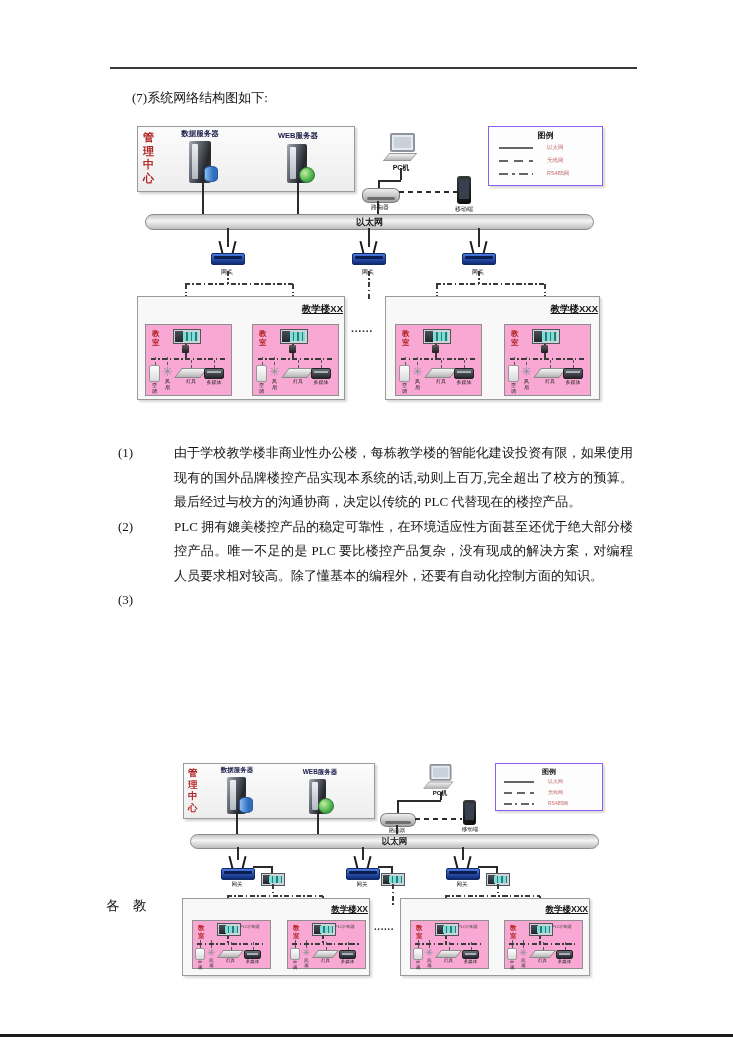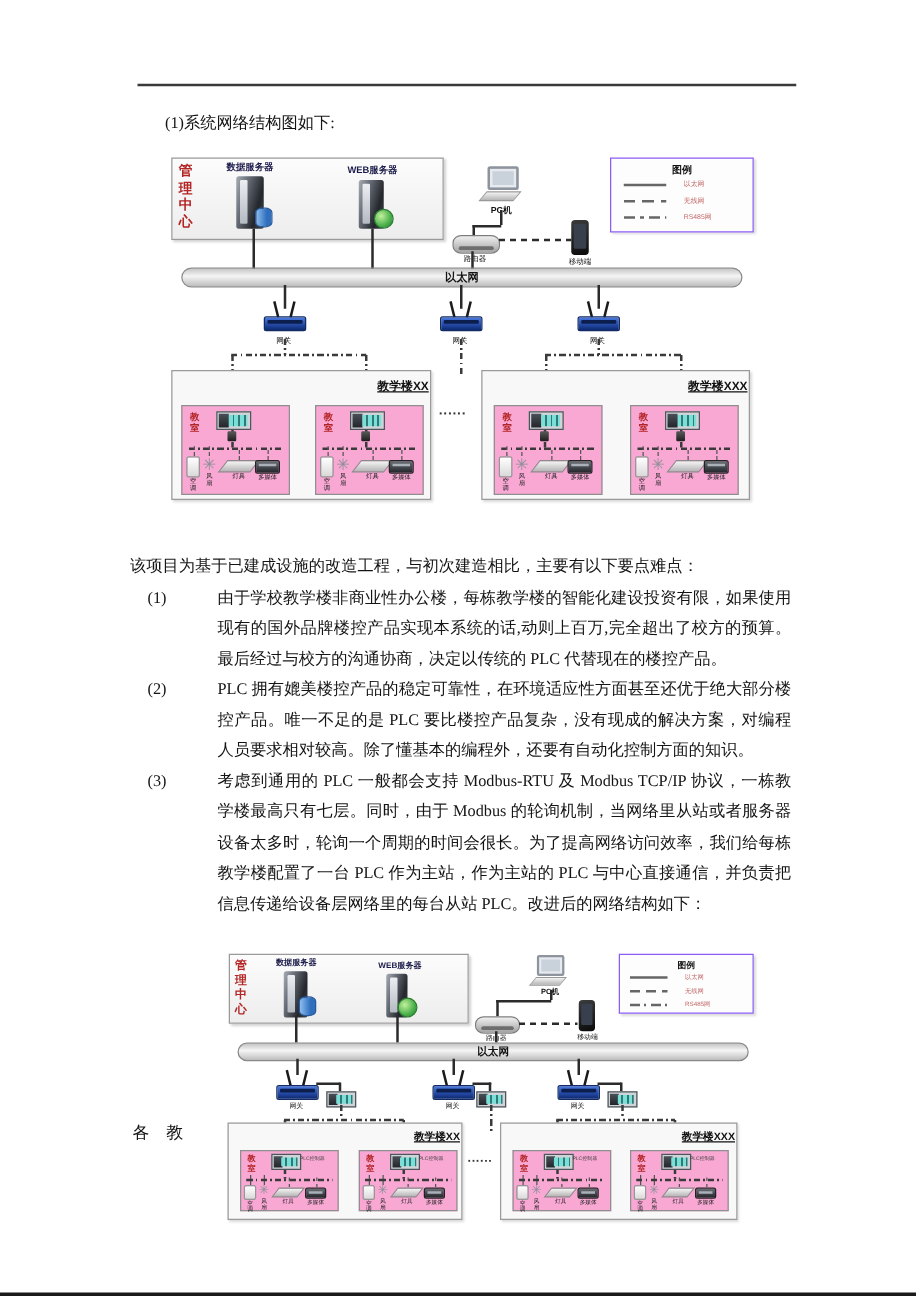--- a/index.html
+++ b/index.html
@@ -87,21 +87,21 @@
   .item .num{position:absolute;left:14px;top:0;}
   .pgnum{position:absolute;left:0;top:962px;width:733px;text-align:center;font-size:11.5px;}
 </style>
 </head>
 <body>
 
 <div class="page">
 
   <div class="abs" style="left:110px;top:67px;width:527px;height:2px;background:#3a3a3a;"></div>
 
-  <div class="abs" style="left:132px;top:89px;font-size:13px;">(1)系统网络结构图如下:</div>
+  <div class="abs" style="left:132px;top:89px;font-size:13px;">(7)系统网络结构图如下:</div>
 
   <div class="panel" style="left:137px;top:126px;width:216px;height:64px;"></div>
   <div class="vtext red" style="left:143px;top:131px;font-size:11px;line-height:13.5px;">管理中心</div>
   <div class="lab svl ctr" style="left:174px;top:129px;width:52px;font-size:7.5px;">数据服务器</div>
   <div class="srv" style="left:189px;top:141px;width:22px;height:42px;">
       <span class="db"></span>
     </div>
   <div class="lab svl ctr" style="left:272px;top:131px;width:52px;font-size:7.5px;">WEB服务器</div>
   <div class="srv" style="left:287px;top:144px;width:20px;height:39px;">
       <span class="globe"></span>
@@ -262,24 +262,23 @@
         <div class="lightic"></div>
         <div class="dvl">灯具</div>
       </div>
     <div class="dev v4">
         <div class="mmic"></div>
         <div class="dvl">多媒体</div>
       </div>
   </div>
 
   <div class="doc">
-    <p>该项目为基于已建成设施的改造工程，与初次建造相比，主要有以下要点难点：</p>
     <div class="item"><span class="num">(1)</span><span>由于学校教学楼非商业性办公楼，每栋教学楼的智能化建设投资有限，如果使用现有的国外品牌楼控产品实现本系统的话,动则上百万,完全超出了校方的预算。最后经过与校方的沟通协商，决定以传统的 PLC 代替现在的楼控产品。</span></div>
     <div class="item"><span class="num">(2)</span><span>PLC 拥有媲美楼控产品的稳定可靠性，在环境适应性方面甚至还优于绝大部分楼控产品。唯一不足的是 PLC 要比楼控产品复杂，没有现成的解决方案，对编程人员要求相对较高。除了懂基本的编程外，还要有自动化控制方面的知识。</span></div>
-    <div class="item"><span class="num">(3)</span><span>考虑到通用的 PLC 一般都会支持 Modbus-RTU 及 Modbus TCP/IP 协议，一栋教学楼最高只有七层。同时，由于 Modbus 的轮询机制，当网络里从站或者服务器设备太多时，轮询一个周期的时间会很长。为了提高网络访问效率，我们给每栋教学楼配置了一台 PLC 作为主站，作为主站的 PLC 与中心直接通信，并负责把信息传递给设备层网络里的每台从站 PLC。改进后的网络结构如下：</span></div>
+    <div class="item"><span class="num">(3)</span></div>
   </div>
 
   <div class="panel" style="left:183px;top:763px;width:190px;height:54px;"></div>
   <div class="vtext red" style="left:188px;top:767px;font-size:9.5px;line-height:11.5px;">管理中心</div>
   <div class="lab svl ctr" style="left:213px;top:766px;width:48px;font-size:6.5px;">数据服务器</div>
   <div class="srv" style="left:227px;top:777px;width:19px;height:37px;">
       <span class="db"></span>
     </div>
   <div class="lab svl ctr" style="left:296px;top:768px;width:48px;font-size:6.5px;">WEB服务器</div>
   <div class="srv" style="left:309px;top:779px;width:17px;height:35px;">

